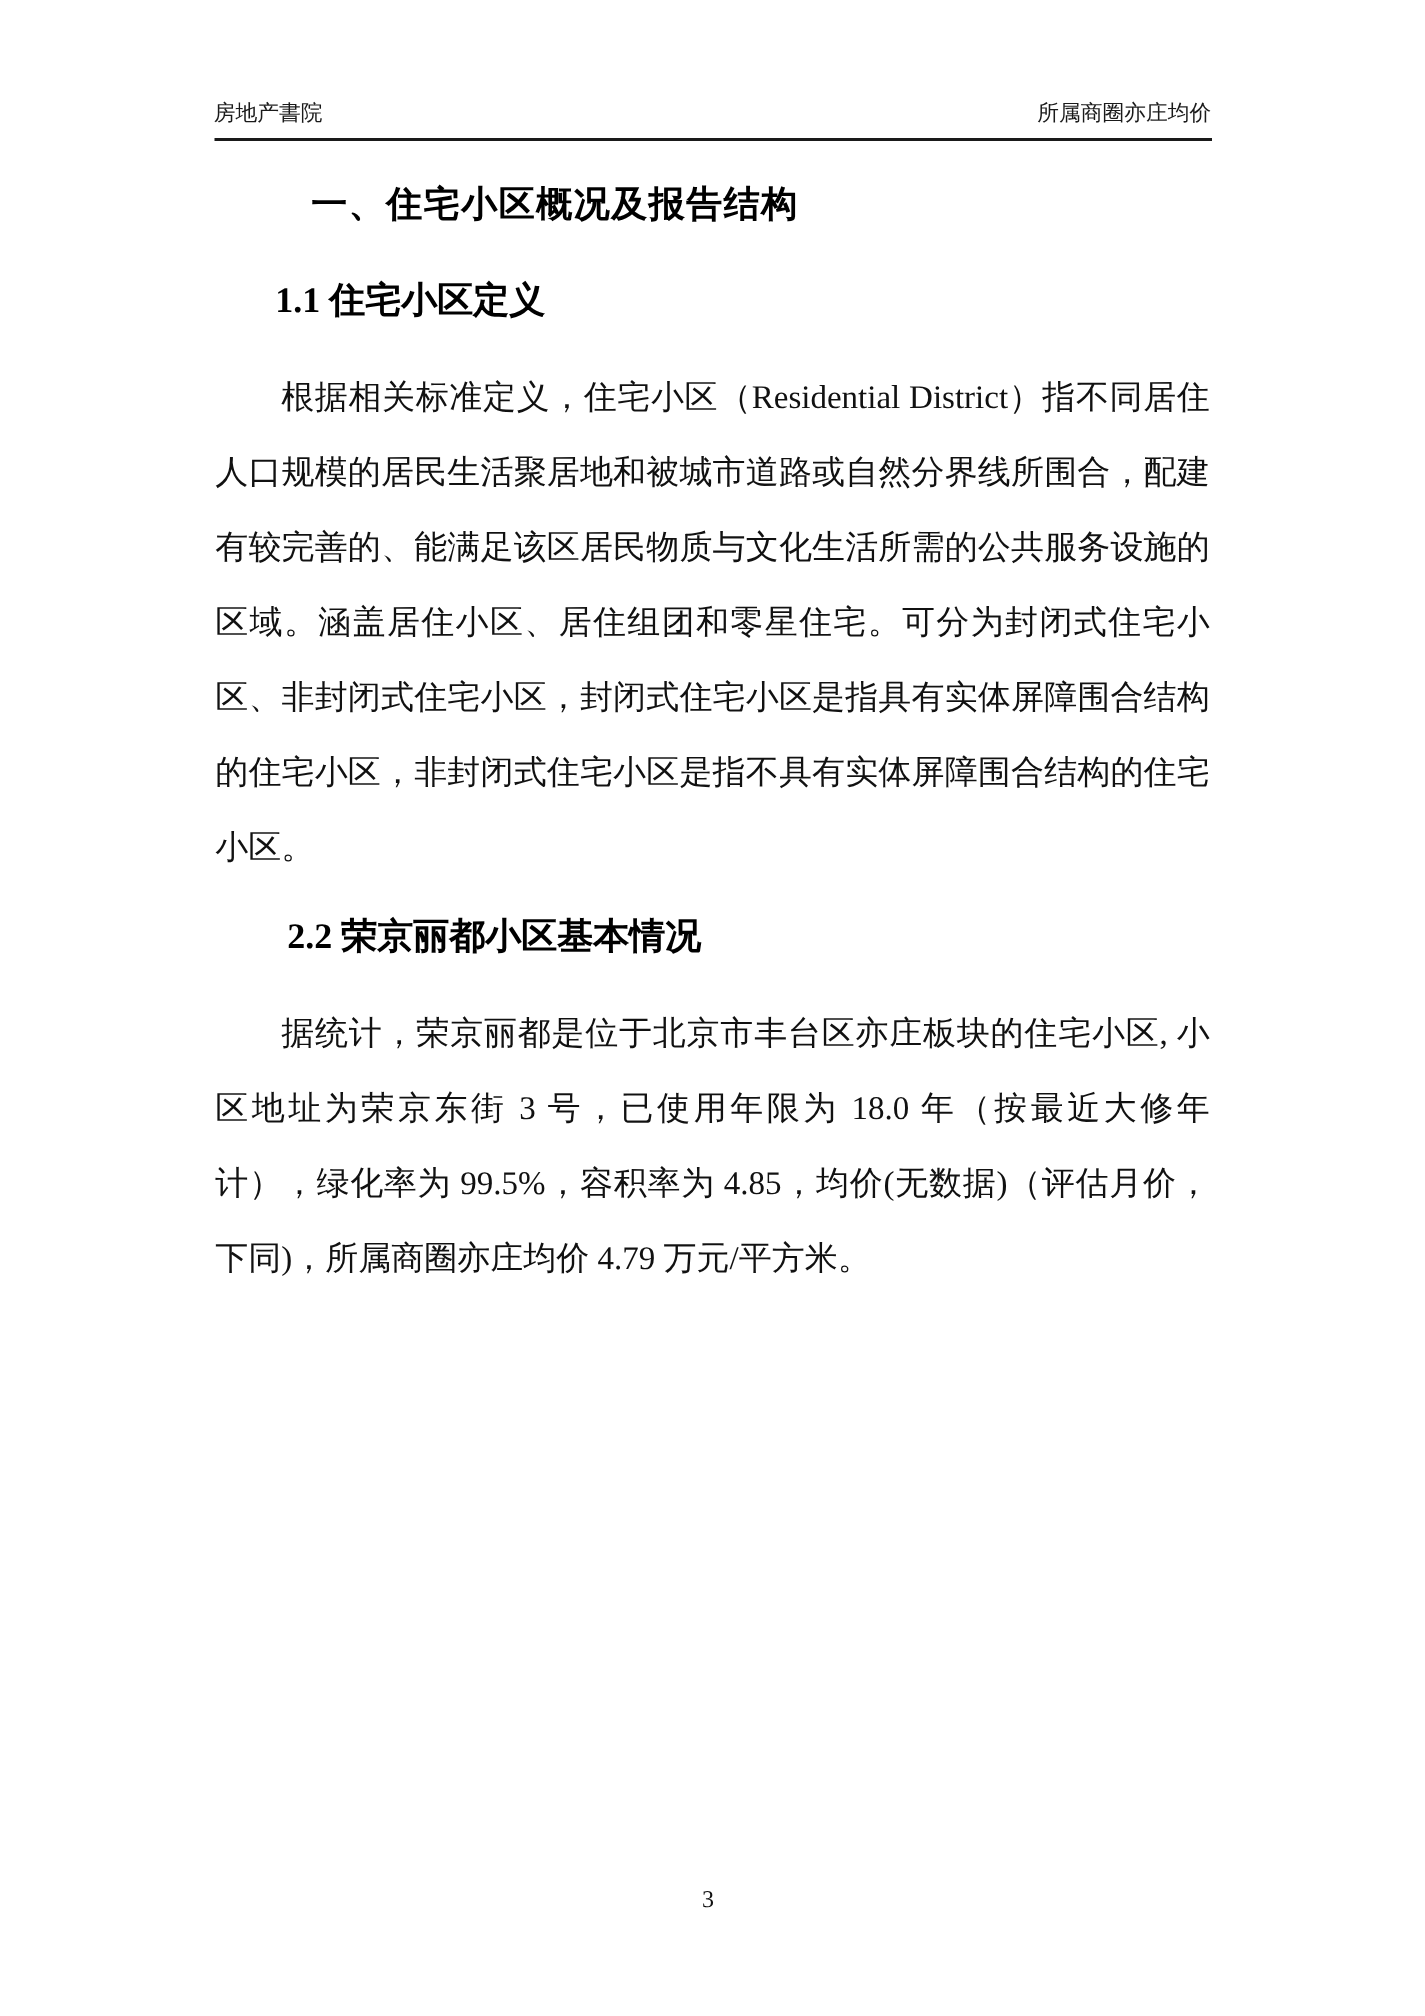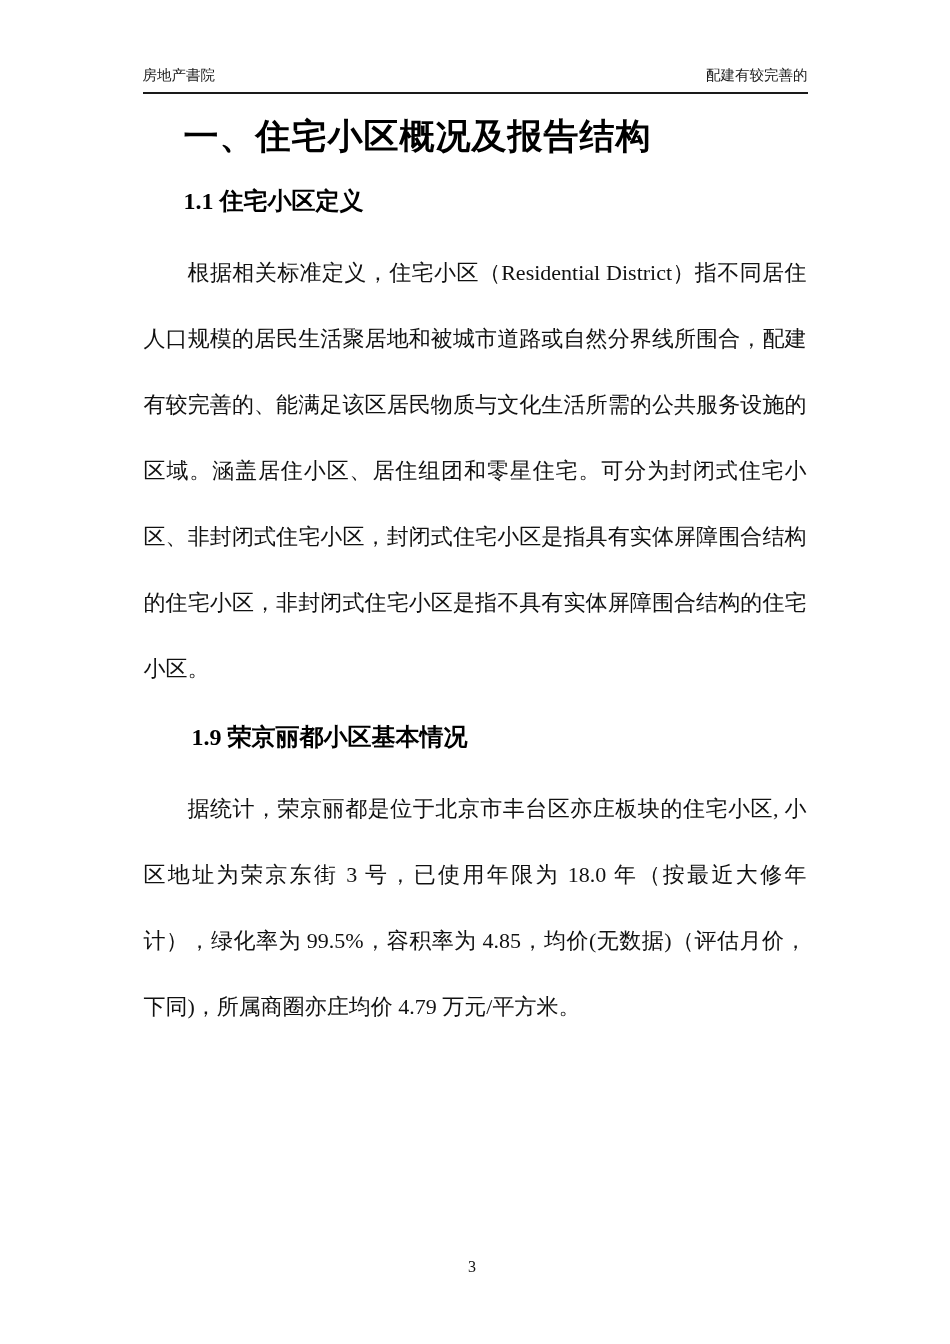--- a/index.html
+++ b/index.html
@@ -28,40 +28,40 @@
     align-items: flex-end;
     font-family: "Liberation Sans", "DejaVu Sans", sans-serif;
     font-size: 14.5px;
     color: #1a1a1a;
   }
   .doc-body {
     width: 663px;
     margin: 0 auto;
   }
   .doc-title {
-    font-size: 35px;
+    font-size: 24px;
     font-weight: bold;
-    margin: 26px 0 0 40px;
+    margin: 26px 0 0 64px;
     line-height: 34px;
     letter-spacing: 1px;
   }
   .section-heading {
     font-size: 24px;
     font-weight: bold;
     margin: 20px 0 24px 48px;
     line-height: 30px;
   }
   .section-heading.first {
     margin-top: 32px;
     margin-left: 40px;
   }
   .doc-body p {
     margin: 0;
     font-size: 22px;
-    line-height: 66px;
+    line-height: 50px;
     text-align: justify;
     text-justify: inter-ideograph;
     text-indent: 2em;
     color: #111111;
   }
   .page-footer {
     position: absolute;
     left: 0;
     right: 6px;
     top: 1258px;
@@ -70,34 +70,34 @@
     color: #111111;
   }
 </style>
 </head>
 <body>
 
 <div class="page">
 
   <div class="doc-header">
     <span>房地产書院</span>
-    <span>配建有较完善的</span>
+    <span>所属商圈亦庄均价</span>
   </div>
 
   <div class="doc-body">
 
     <h1 class="doc-title">一、住宅小区概况及报告结构</h1>
 
     <div>
       <h2 class="section-heading first">1.1 住宅小区定义</h2>
       <p>根据相关标准定义，住宅小区（Residential District）指不同居住人口规模的居民生活聚居地和被城市道路或自然分界线所围合，配建有较完善的、能满足该区居民物质与文化生活所需的公共服务设施的区域。涵盖居住小区、居住组团和零星住宅。可分为封闭式住宅小区、非封闭式住宅小区，封闭式住宅小区是指具有实体屏障围合结构的住宅小区，非封闭式住宅小区是指不具有实体屏障围合结构的住宅小区。</p>
     </div>
 
     <div>
-      <h2 class="section-heading">1.9 荣京丽都小区基本情况</h2>
+      <h2 class="section-heading">2.2 荣京丽都小区基本情况</h2>
       <p>据统计，荣京丽都是位于北京市丰台区亦庄板块的住宅小区, 小区地址为荣京东街 3 号，已使用年限为 18.0 年（按最近大修年计），绿化率为 99.5%，容积率为 4.85，均价(无数据)（评估月价，下同)，所属商圈亦庄均价 4.79 万元/平方米。</p>
     </div>
 
     <div>
     </div>
 
   </div>
 
   <div class="page-footer">3</div>
 

